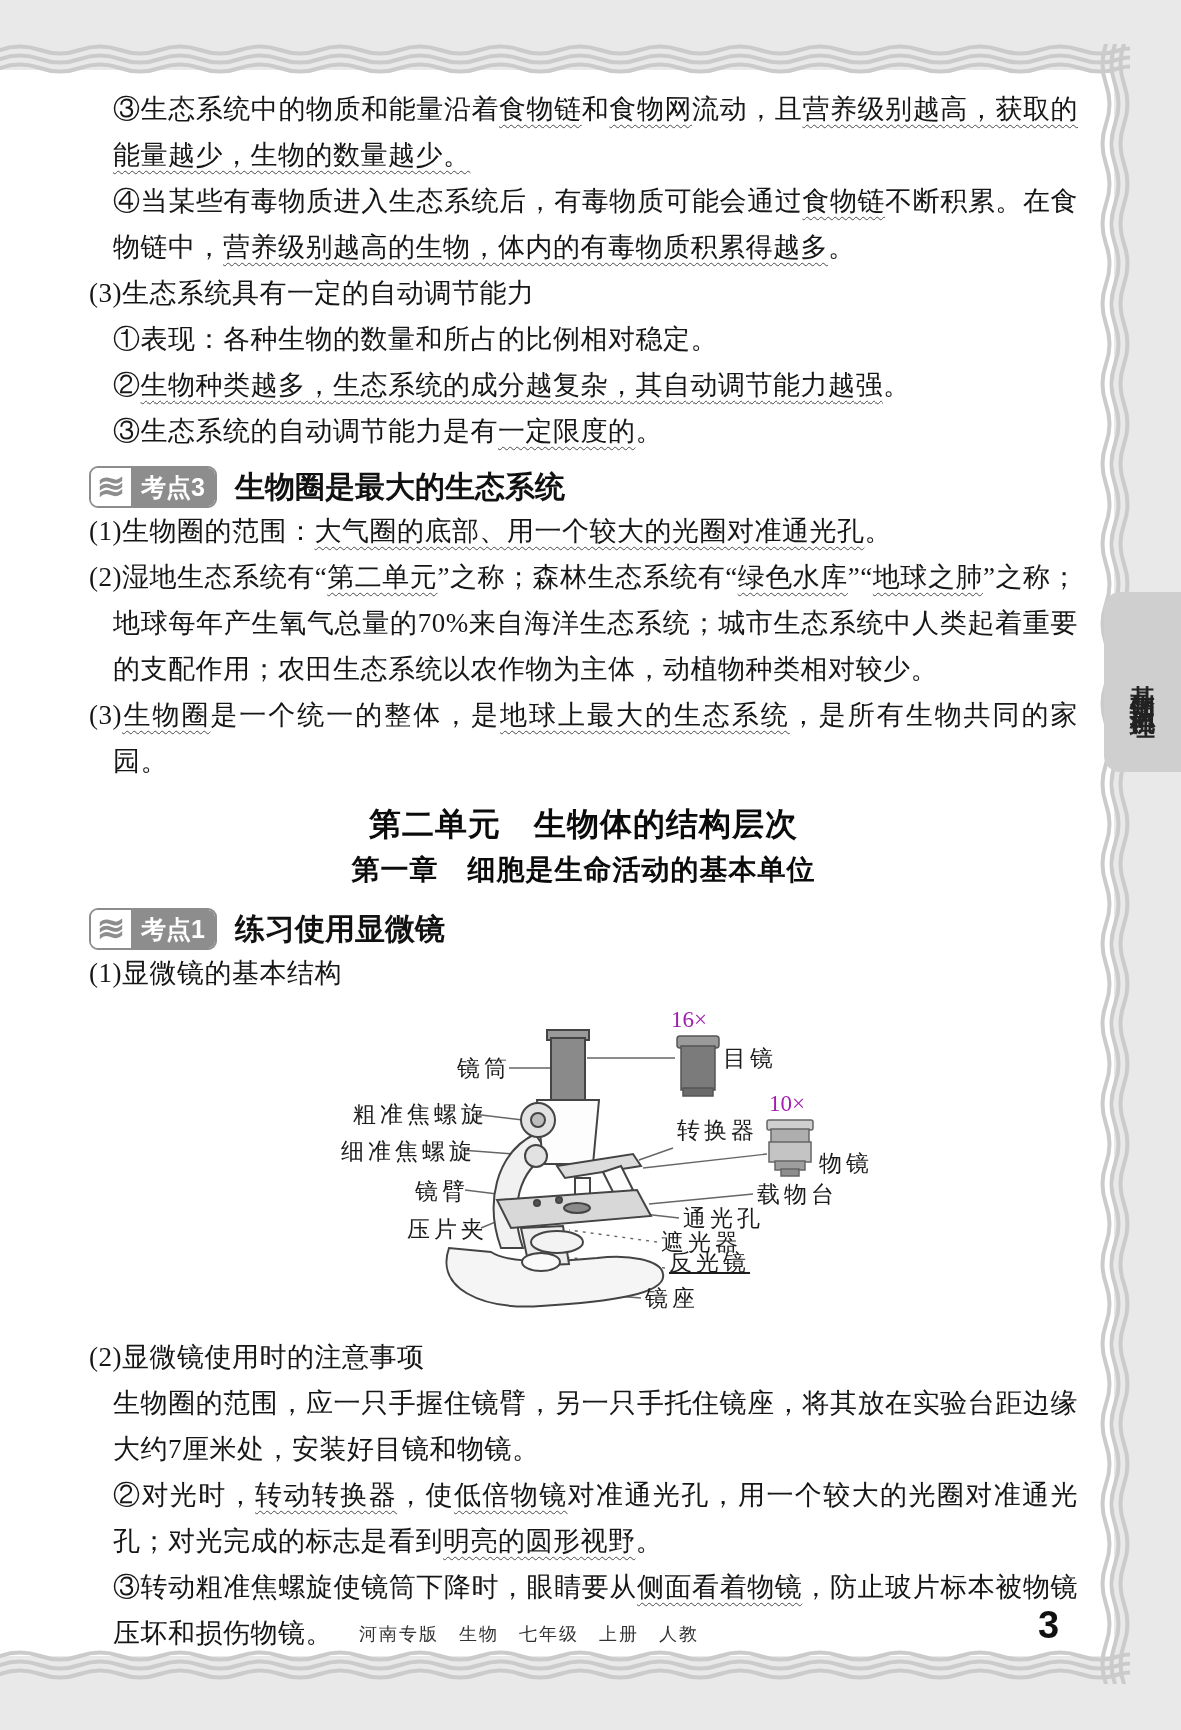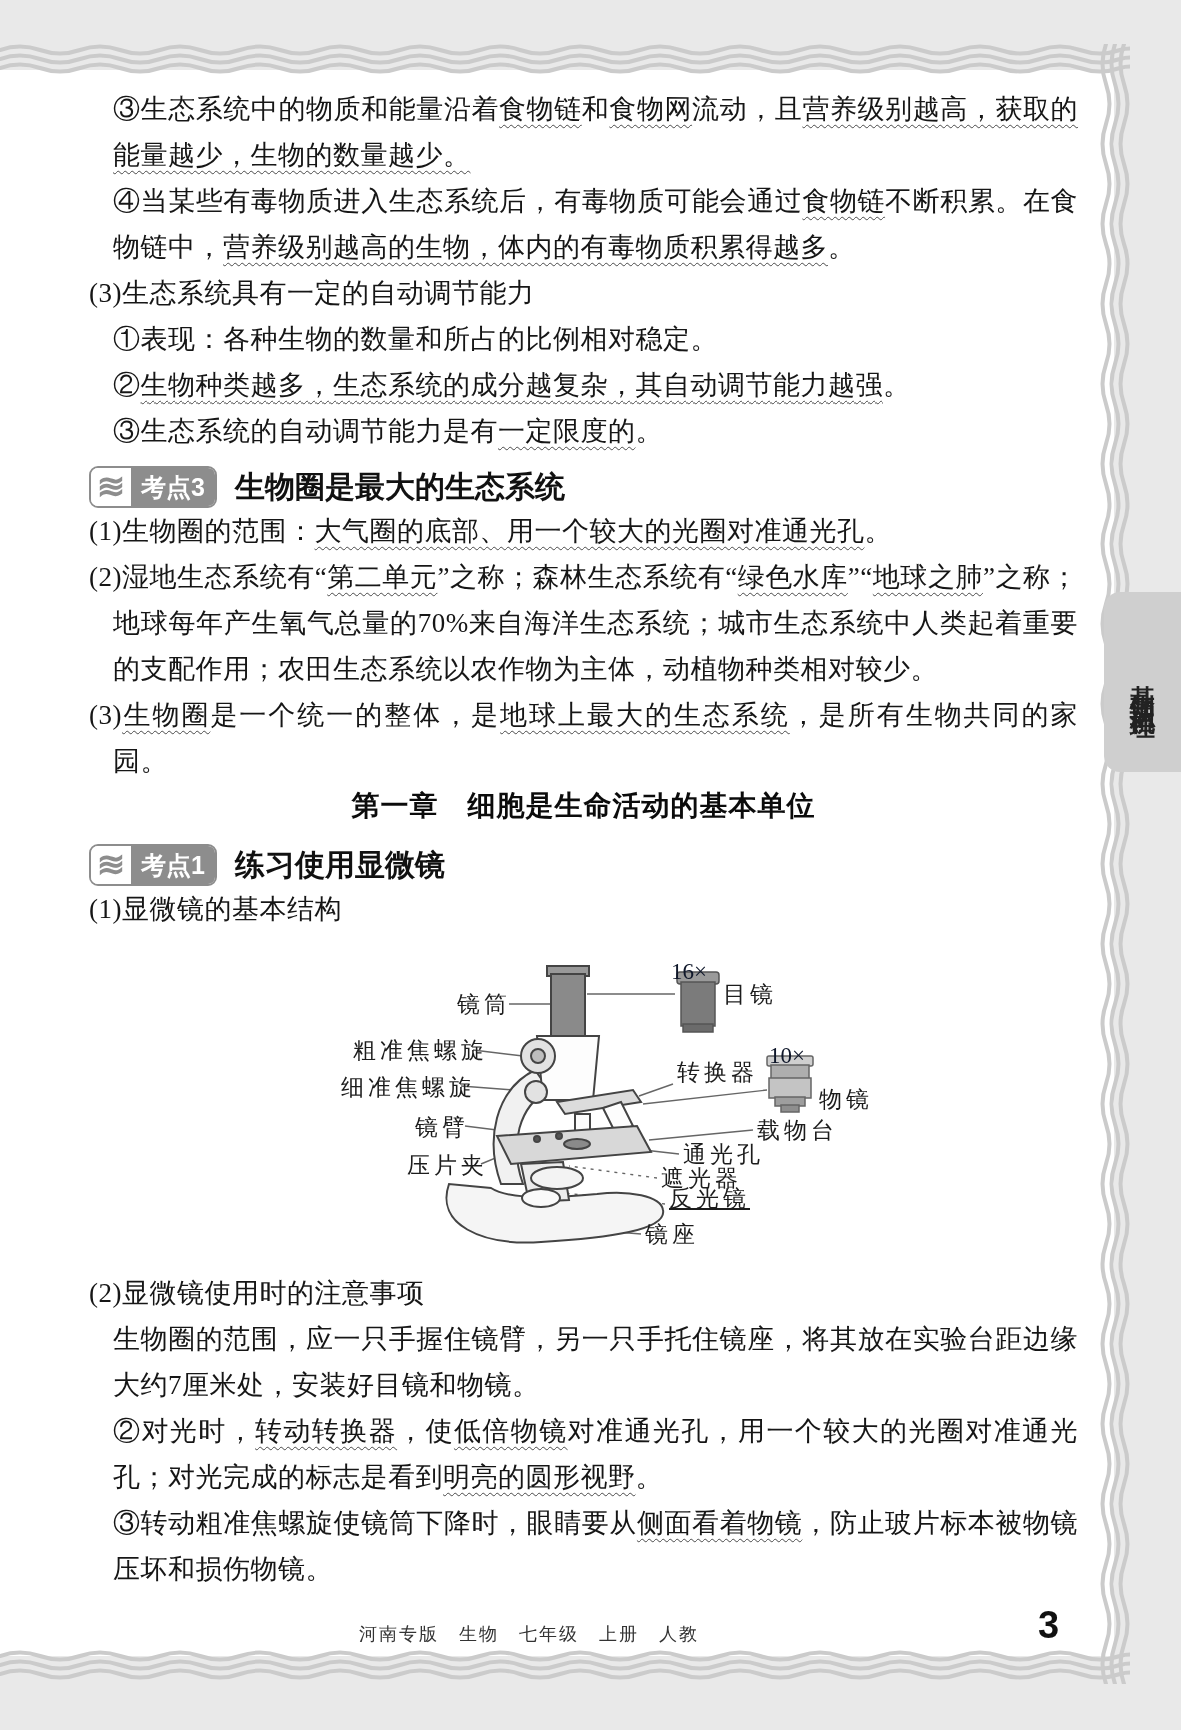--- a/index.html
+++ b/index.html
@@ -29,21 +29,21 @@
       font-weight:700;font-size:25px;display:flex;align-items:center;padding:0 10px;}
   .kd-title{font-family:"Liberation Sans","DejaVu Sans",sans-serif;font-weight:700;
       font-size:30px;color:#111;margin-left:18px;}
   h1.unit{margin:16px 0 0 0;text-align:center;font-family:"Liberation Sans","DejaVu Sans",sans-serif;
       font-size:32px;line-height:48px;color:#0b0b0b;letter-spacing:1px;}
   h2.chapter{margin:0;text-align:center;font-family:"Liberation Sans","DejaVu Sans",sans-serif;
       font-size:28px;line-height:44px;color:#0b0b0b;letter-spacing:1px;}
   .diagram{position:relative;width:880px;height:332px;margin-top:6px;}
   .diagram svg{position:absolute;left:0;top:0;}
   .dlabel{position:absolute;font-size:23px;color:#1c1c1c;letter-spacing:4px;white-space:nowrap;line-height:1.1;}
-  .dmag{position:absolute;font-size:23px;color:#0f172a;white-space:nowrap;line-height:1;margin-top:16px;}
+  .dmag{position:absolute;font-size:23px;color:#a21caf;white-space:nowrap;line-height:1;}
   .footer{position:absolute;left:89px;top:1622px;width:880px;text-align:center;
       font-size:18px;color:#333;letter-spacing:2px;z-index:3;}
   .pagenum{position:absolute;left:1038px;top:1604px;font-family:"Liberation Sans","DejaVu Sans",sans-serif;
       font-size:38px;font-weight:700;color:#111;z-index:3;}
 </style>
 </head>
 <body>
 
 <div class="page">
 
@@ -91,20 +91,21 @@
         <span class="kd-icon">≋</span>
         <span class="kd-label">考点3</span>
       </span>
       <span class="kd-title">生物圈是最大的生态系统</span>
     </div>
 
     <p class="line lv1"><span>(1)</span><span class="b">生物圈的范围：</span><span class="w">大气圈的底部、用一个较大的光圈对准通光孔</span><span>。</span></p>
     <p class="line lv1"><span>(2)湿地生态系统有“</span><span class="w">第二单元</span><span>”之称；森林生态系统有“</span><span class="w">绿色水库</span><span>”“</span><span class="w">地球之肺</span><span>”之称；地球每年产生氧气总量的70%来自海洋生态系统；城市生态系统中人类起着重要的支配作用；农田生态系统以农作物为主体，动植物种类相对较少。</span></p>
     <p class="line lv1"><span>(3)</span><span class="w">生物圈</span><span>是一个统一的整体，是</span><span class="w">地球上最大的生态系统</span><span>，是所有生物共同的家园。</span></p>
 
+    <h1 class="unit">第二单元　生物体的结构层次</h1>
     <h2 class="chapter">第一章　细胞是生命活动的基本单位</h2>
 
     <div class="kd-row" style="margin-top:16px;">
       <span class="kd">
         <span class="kd-icon">≋</span>
         <span class="kd-label">考点1</span>
       </span>
       <span class="kd-title">练习使用显微镜</span>
     </div>
 
@@ -166,21 +167,21 @@
       </svg>
       <span class="dmag" style="left:582px;top:6px;">16×</span>
       <span class="dlabel" style="left:634px;top:44px;">目镜</span>
       <span class="dlabel" style="left:368px;top:54px;">镜筒</span>
       <span class="dlabel" style="left:264px;top:100px;">粗准焦螺旋</span>
       <span class="dlabel" style="left:252px;top:137px;">细准焦螺旋</span>
       <span class="dlabel" style="left:326px;top:177px;">镜臂</span>
       <span class="dlabel" style="left:318px;top:215px;">压片夹</span>
       <span class="dmag" style="left:680px;top:90px;">10×</span>
       <span class="dlabel" style="left:730px;top:149px;">物镜</span>
-      <span class="dlabel" style="left:588px;top:122px;">转换器</span>
+      <span class="dlabel" style="left:588px;top:116px;">转换器</span>
       <span class="dlabel" style="left:668px;top:180px;">载物台</span>
       <span class="dlabel" style="left:594px;top:204px;">通光孔</span>
       <span class="dlabel" style="left:572px;top:228px;">遮光器</span>
       <span class="dlabel" style="left:580px;top:248px;text-decoration:underline;">反光镜</span>
       <span class="dlabel" style="left:556px;top:284px;">镜座</span>
     </div>
 
     <p class="line lv1"><span>(2)</span><span class="b">显微镜使用时的注意事项</span></p>
     <p class="line lv2"><span>生物圈的范围，应一只手握住镜臂，另一只手托住镜座，将其放在实验台距边缘大约7厘米处，安装好目镜和物镜。</span></p>
     <p class="line lv2"><span>②对光时，</span><span class="w">转动转换器</span><span>，使</span><span class="w">低倍物镜</span><span>对准通光孔，用一个较大的光圈对准通光孔；对光完成的标志是看到</span><span class="w">明亮的圆形视野</span><span>。</span></p>

